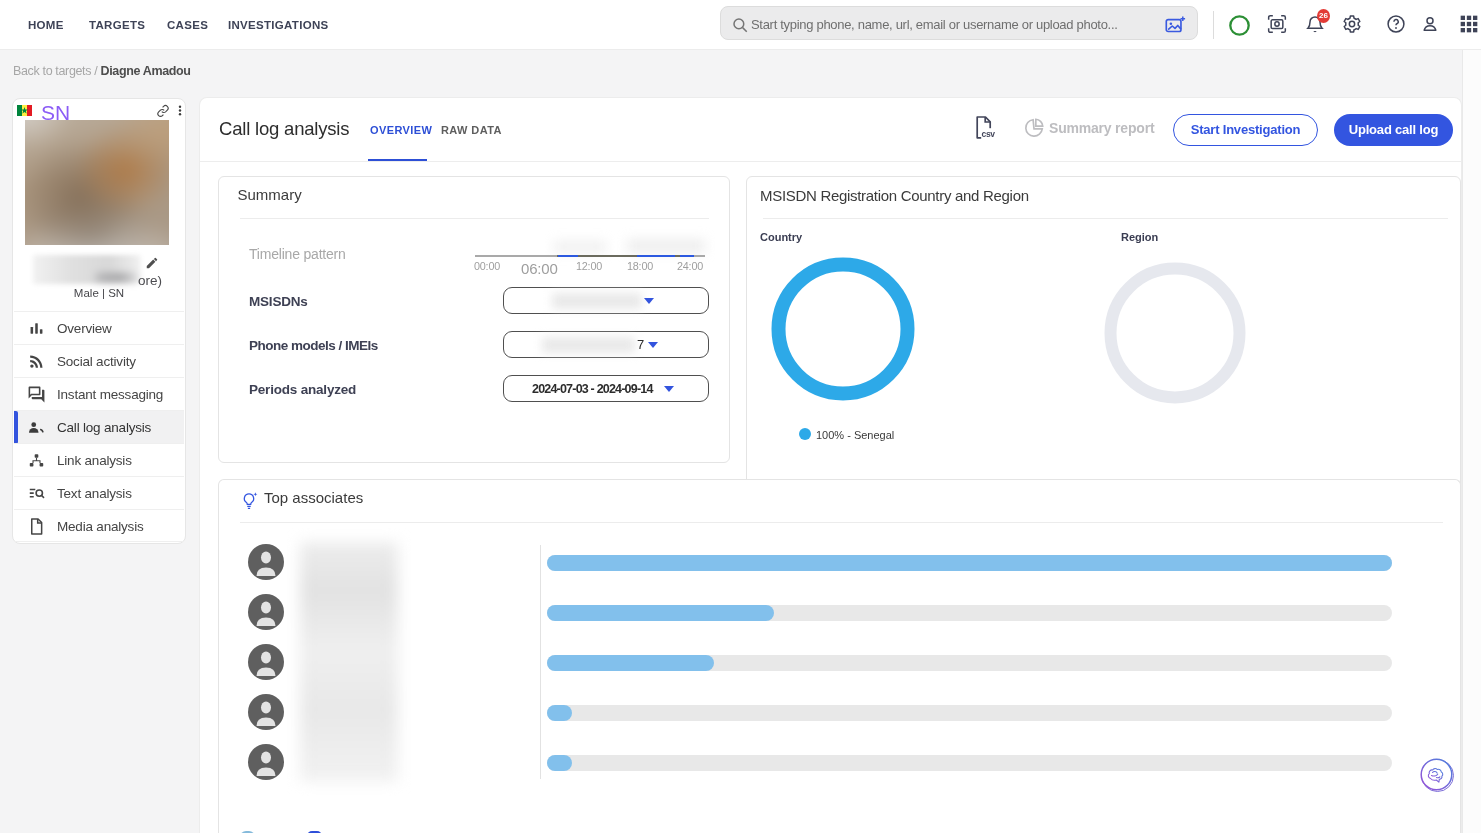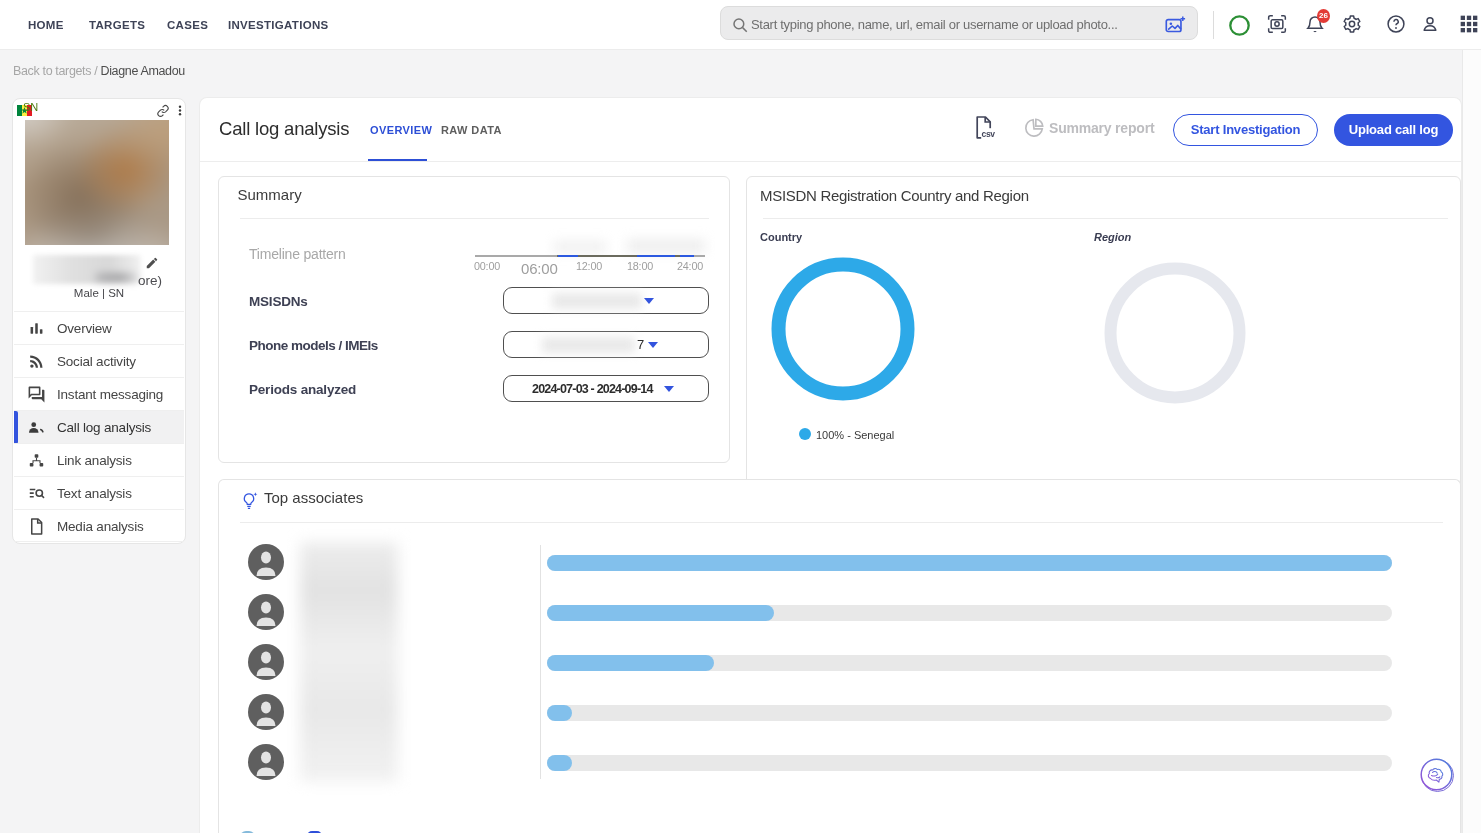--- a/index.html
+++ b/index.html
@@ -11,27 +11,27 @@
 #topbar { position:absolute; left:0; top:0; width:1481px; height:50px; background:#fff; border-bottom:1px solid #ececec; z-index:5; }
 .navlink { position:absolute; top:0; height:50px; line-height:50px; font-size:11.5px; font-weight:bold; letter-spacing:0.3px; color:#3e4357; }
 #search { position:absolute; left:720px; top:6px; width:478px; height:34px; background:#ebebec; border:1px solid #dcdcdc; border-radius:8px; }
 #search .ph { position:absolute; left:30px; top:10px; font-size:13px; letter-spacing:-0.3px; color:#6f6f6f; }
 #vsep { position:absolute; left:1213px; top:11px; width:1px; height:28px; background:#dcdcdc; }
 .ticon { position:absolute; top:14px; }
 #badge { position:absolute; left:1317px; top:9px; width:13px; height:14px; background:#e33b36; border-radius:50%; color:#fff; font-size:8px; font-weight:bold; text-align:center; line-height:13px; z-index:6; }
 
 
 #crumb { position:absolute; left:13px; top:63.5px; font-size:12.5px; letter-spacing:-0.35px; color:#a6a6a6; }
-#crumb b { color:#4d4d4d; font-weight:normal; }
+#crumb b { color:#4d4d4d; font-weight:bold; }
 
 
 #side { position:absolute; left:12px; top:98px; width:174px; height:446px; background:#fff; border:1px solid #e6e6e6; border-radius:8px; }
 #flag { position:absolute; left:3.5px; top:5.5px; width:16px; height:11.5px; display:flex; }
 #flag div { flex:1; }
-#sn { position:absolute; left:10px; top:2px; font-size:11px; color:#4d7c0f; }
+#sn { position:absolute; left:28px; top:2px; font-size:21px; color:#8b5cf6; }
 #photo { position:absolute; left:12px; top:21px; width:144px; height:125px; overflow:hidden; background:#b0a089; }
 #photo .blurwrap{ position:absolute; inset:-18px; filter:blur(8px);
   background:
    radial-gradient(70px 55px at 10% 6%, rgba(216,212,207,0.85), rgba(216,212,207,0) 70%),
    radial-gradient(80px 60px at 88% 18%, rgba(193,158,118,0.75), rgba(193,158,118,0) 70%),
    radial-gradient(78px 68px at 66% 42%, rgba(178,115,55,0.72), rgba(178,115,55,0) 66%),
    radial-gradient(88px 78px at 40% 58%, rgba(118,95,72,0.65), rgba(118,95,72,0) 72%),
    radial-gradient(95px 70px at 48% 82%, rgba(125,117,108,0.5), rgba(125,117,108,0) 70%),
    radial-gradient(130px 75px at 50% 106%, rgba(229,226,223,1), rgba(229,226,223,0) 82%),
    linear-gradient(165deg, #c0b5a6 0%, #ab9780 45%, #a89a8a 100%);
@@ -286,21 +286,21 @@
     <div class="drop" style="top:198px;">
       <span class="abs" style="left:28px;top:6px;font-size:12.5px;font-weight:bold;letter-spacing:-0.8px;color:#2c2c2c;">2024-07-03 - 2024-09-14</span>
       <div class="caret" style="left:160px;top:10px;"></div>
     </div>
   </div>
 
   <div class="card" id="card2">
     <div class="ctitle" style="left:13px;top:9.5px;letter-spacing:-0.3px;">MSISDN Registration Country and Region</div>
     <div class="cdivider" style="top:41px;left:16px;width:685px;"></div>
     <span class="sublab" style="left:13px;">Country</span>
-    <span class="sublab" style="left:347px;font-style:italic;">Region</span>
+    <span class="sublab" style="left:374px;">Region</span>
     <svg class="abs" style="left:24px;top:80px;" width="144" height="144">
         <circle cx="72" cy="72" r="64.5" fill="none" stroke="#2da9e8" stroke-width="14"></circle>
       </svg>
     <svg class="abs" style="left:356px;top:84px;" width="144" height="144">
         <circle cx="72" cy="72" r="64.5" fill="none" stroke="#e6e8ee" stroke-width="12"></circle>
       </svg>
     <div class="abs" style="left:52px;top:251px;width:12px;height:12px;border-radius:50%;background:#2da9e8;"></div>
     <span class="abs" style="left:69px;top:252px;font-size:11px;color:#3a3a3a;">100% - Senegal</span>
   </div>
 

